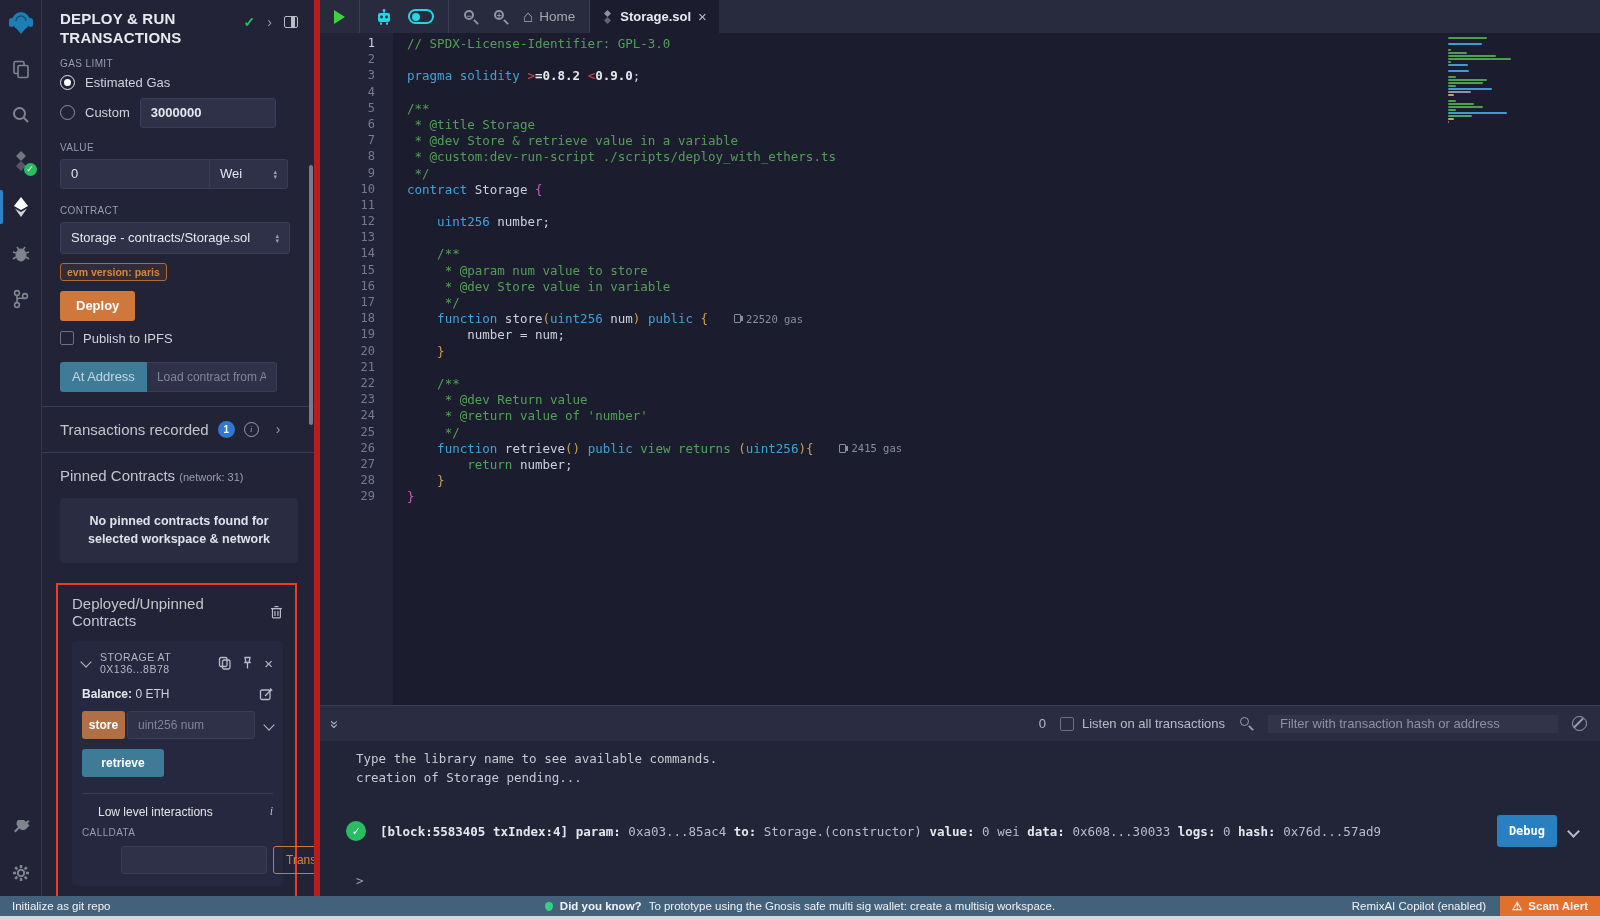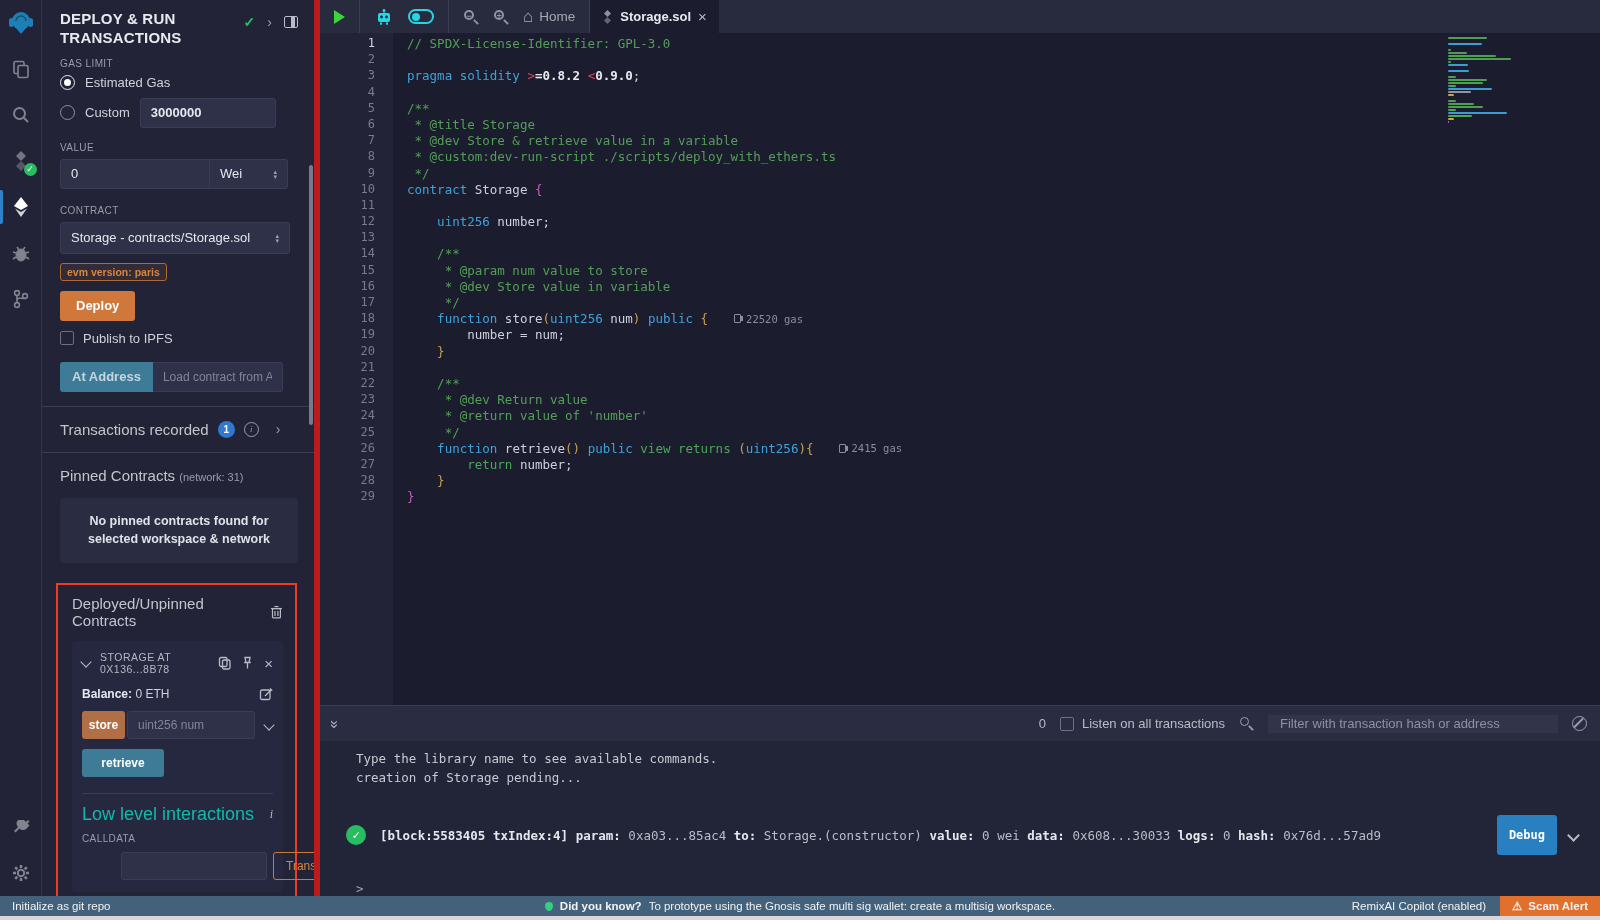--- a/index.html
+++ b/index.html
@@ -51,21 +51,21 @@
   .select-box { width:230px; height:32px; background:#2e3148; border:1px solid #3a3d54; border-radius:3px;
     display:flex; align-items:center; justify-content:space-between; padding:0 10px;
     color:#e6e8ee; font-size:13px; cursor:pointer; margin-bottom:8px; }
   .evm-badge { display:inline-block; border:1px solid #b26a35; color:#d6863f; background:rgba(178,106,53,.12);
     font-size:10.5px; font-weight:bold; padding:2px 6px; border-radius:3px; margin-bottom:10px; }
   .btn-deploy { background:#d0773c; color:#fff; font-weight:bold; font-size:13px; border:none;
     border-radius:3px; height:30px; padding:0 16px; cursor:pointer; display:block; margin-bottom:10px; }
   .chk-row { display:flex; align-items:center; gap:9px; color:#cfd2db; font-size:13px; margin-bottom:16px; }
   .chk { width:14px; height:14px; border:1.5px solid #6c7080; border-radius:2px; background:transparent; }
   .ataddr-row { display:flex; margin-bottom:14px; }
-  .btn-ataddr { background:#3d7b97; color:#c6d6e0; font-weight:bold; font-size:13px; border:none;
+  .btn-ataddr { background:#3d7b97; color:#c6d6e0; font-weight:normal; font-size:13px; border:none;
     border-radius:3px 0 0 3px; height:30px; padding:0 12px; cursor:pointer; }
   .ataddr-inp { width:130px; height:30px; border-radius:0 3px 3px 0; border-left:none; font-size:12px; }
   .inp::placeholder { color:#80859a; }
   .divider { border-top:1px solid #3a3e52; margin:0 -16px 0 -18px; }
   .txrec-row { display:flex; align-items:center; gap:9px; padding:14px 0; color:#c3c5cd; font-size:15px; }
   .count-badge { width:17px; height:17px; border-radius:50%; background:#3179d0; color:#fff; font-size:10px;
     font-weight:bold; display:flex; align-items:center; justify-content:center; }
   .info-ico { width:15px; height:15px; border-radius:50%; border:1.3px solid #9a9eae; color:#9a9eae;
     font-size:9px; display:flex; align-items:center; justify-content:center; font-style:italic; font-family:"Liberation Serif",serif; }
   .txrec-row .chev-r { margin-left:8px; }
@@ -88,21 +88,21 @@
   .fn-row { display:flex; align-items:center; margin-top:10px; }
   .btn-store { background:#b06f45; color:#fff; font-weight:bold; font-size:12px; border:none;
     border-radius:3px; width:82px; height:28px; cursor:pointer; }
   .store-inp { width:128px; height:28px; margin-left:2px; font-size:12px; border-radius:3px; }
   .btn-retrieve { background:#3d7b97; color:#fff; font-weight:bold; font-size:12px; border:none;
     border-radius:3px; width:82px; height:28px; cursor:pointer; margin-top:10px; }
   .chev-dn { width:8px; height:8px; border-right:1.6px solid #b9bcc7; border-bottom:1.6px solid #b9bcc7;
     transform:rotate(45deg); margin-left:10px; cursor:pointer; flex-shrink:0; }
   .lowlevel { border-top:1px solid #3a3e52; margin-top:16px; padding-top:10px; }
   .ll-head { display:flex; align-items:center; justify-content:space-between; }
-  .ll-title { color:#14b8a6; font-size:18px; }
+  .ll-title { color:#e5e5e5; font-size:12px;margin-left:16px; }
   .i-plain { color:#b9bcc7; font-size:12px; font-family:"Liberation Serif",serif; font-style:italic; }
   .calldata-row { display:flex; align-items:flex-end; margin-top:8px; gap:6px;padding-left:39px; }
   .calldata-inp { width:146px; height:28px; font-size:12px; }
   .btn-transact { background:transparent; border:1px solid #c87a3c; color:#d6863f; font-size:12px;
     border-radius:3px; height:28px; padding:0 12px; cursor:pointer; }
   .sp-scrollbar { position:absolute; right:1px; top:165px; width:4px; height:260px; background:#767b8c;
     border-radius:2px; }
 
   
   .right-col { flex:1; display:flex; flex-direction:column; min-width:0; }
@@ -164,21 +164,21 @@
     background:#9a9eae; transform:rotate(-45deg); }
   .term-content { flex:1; font-family:"DejaVu Sans Mono",monospace; font-size:12.5px; color:#c7cad4;
     padding:8px 0 0 36px; position:relative; }
   .term-line { line-height:19px; }
   .tx-row { display:flex; align-items:center; margin:28px 0 0 -10px; }
   .tx-check { width:20px; height:20px; border-radius:50%; background:#29bd62; color:#fff; font-size:12px;
     display:flex; align-items:center; justify-content:center; flex-shrink:0; }
   .tx-text { margin-left:14px; color:#b9bdc9; font-size:12.5px; white-space:nowrap; overflow:hidden; flex:1; }
   .tx-text b { color:#e4e7ee; }
   .btn-debug { background:#2980c0; border:none; color:#fff; font-weight:bold; font-size:12px;
-    font-family:"DejaVu Sans Mono",monospace; height:40px; padding:0 12px; border-radius:3px; cursor:pointer; margin-right:12px; }
+    font-family:"DejaVu Sans Mono",monospace; height:32px; padding:0 12px; border-radius:3px; cursor:pointer; margin-right:12px; }
   .tx-chev { width:9px; height:9px; border-right:2px solid #b9bcc7; border-bottom:2px solid #b9bcc7;
     transform:rotate(45deg); margin-right:22px; cursor:pointer; }
   .prompt { margin-top:26px; color:#9a9eae; }
 
   
   .statusbar { height:20px; background:#44617b; display:flex; align-items:center; color:#f0f3f6;
     font-size:11.5px; position:relative; flex-shrink:0; }
   .sb-left { padding-left:12px; }
   .sb-center { position:absolute; left:0; right:0; display:flex; justify-content:center; align-items:center; gap:7px; pointer-events:none; }
   .bulb { width:8px; height:8px; border-radius:50%; background:#35d07f; box-shadow:0 2px 0 -1px #35d07f; }

